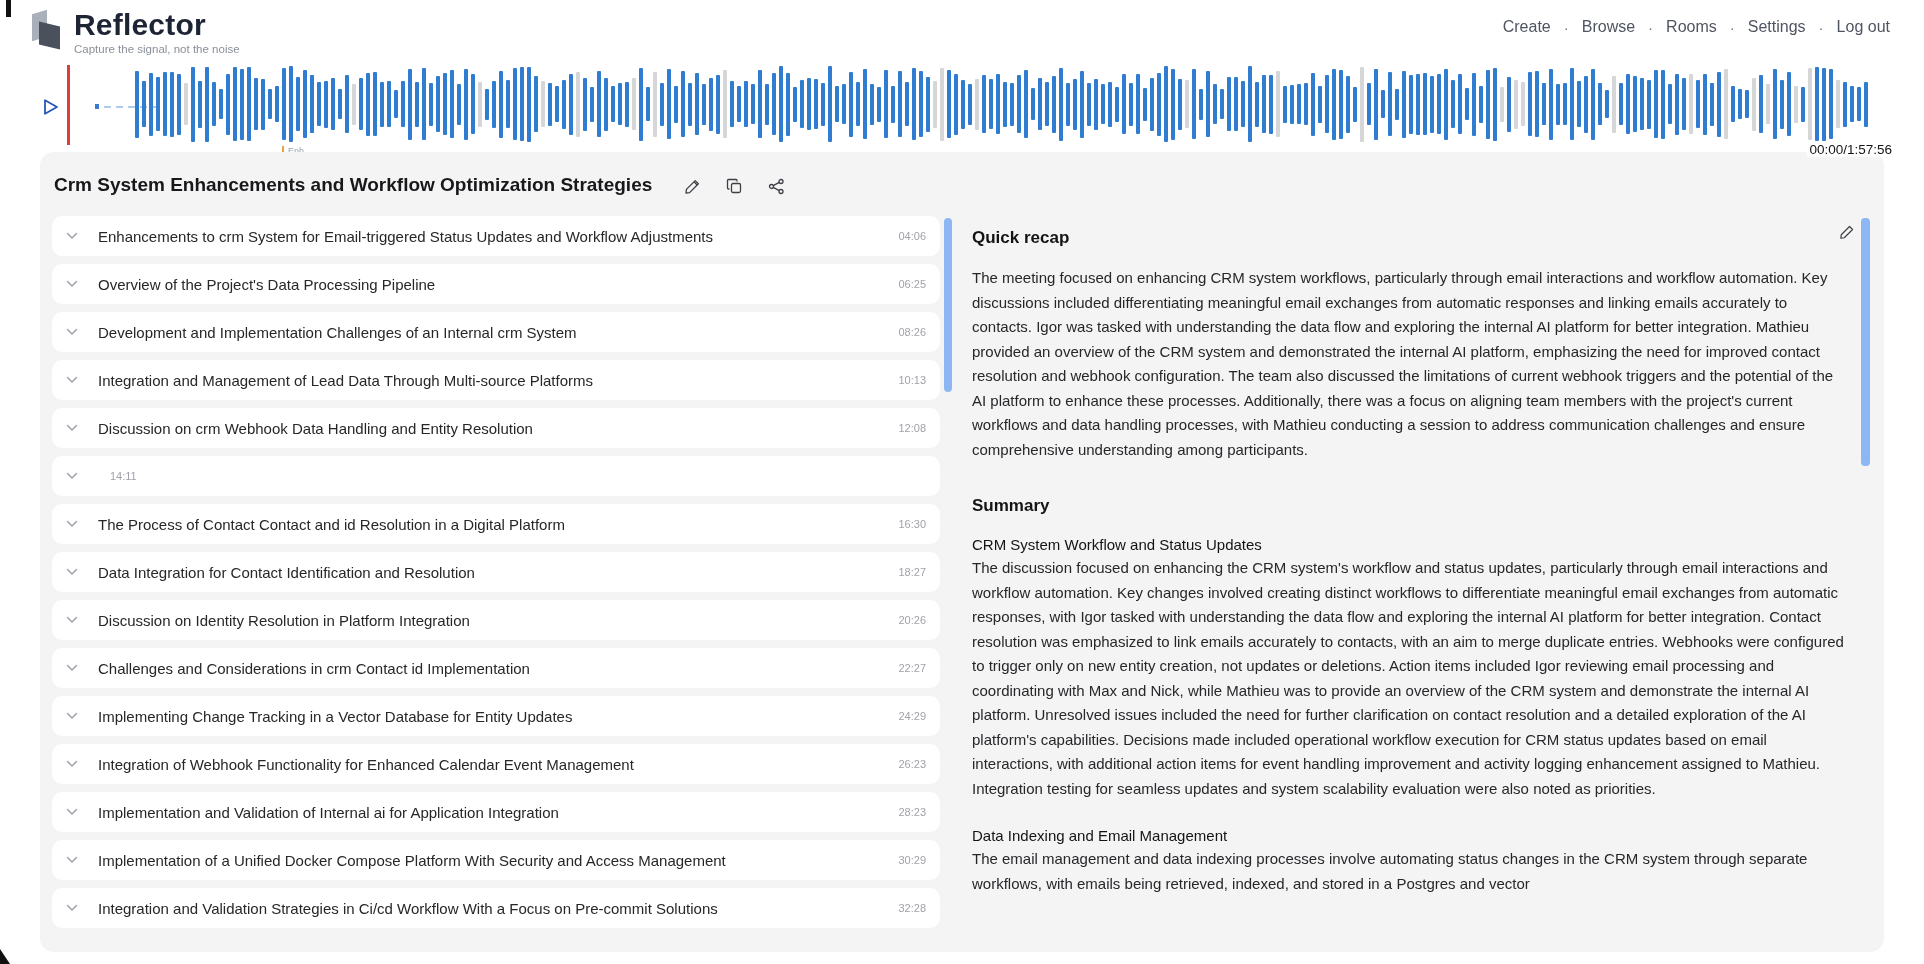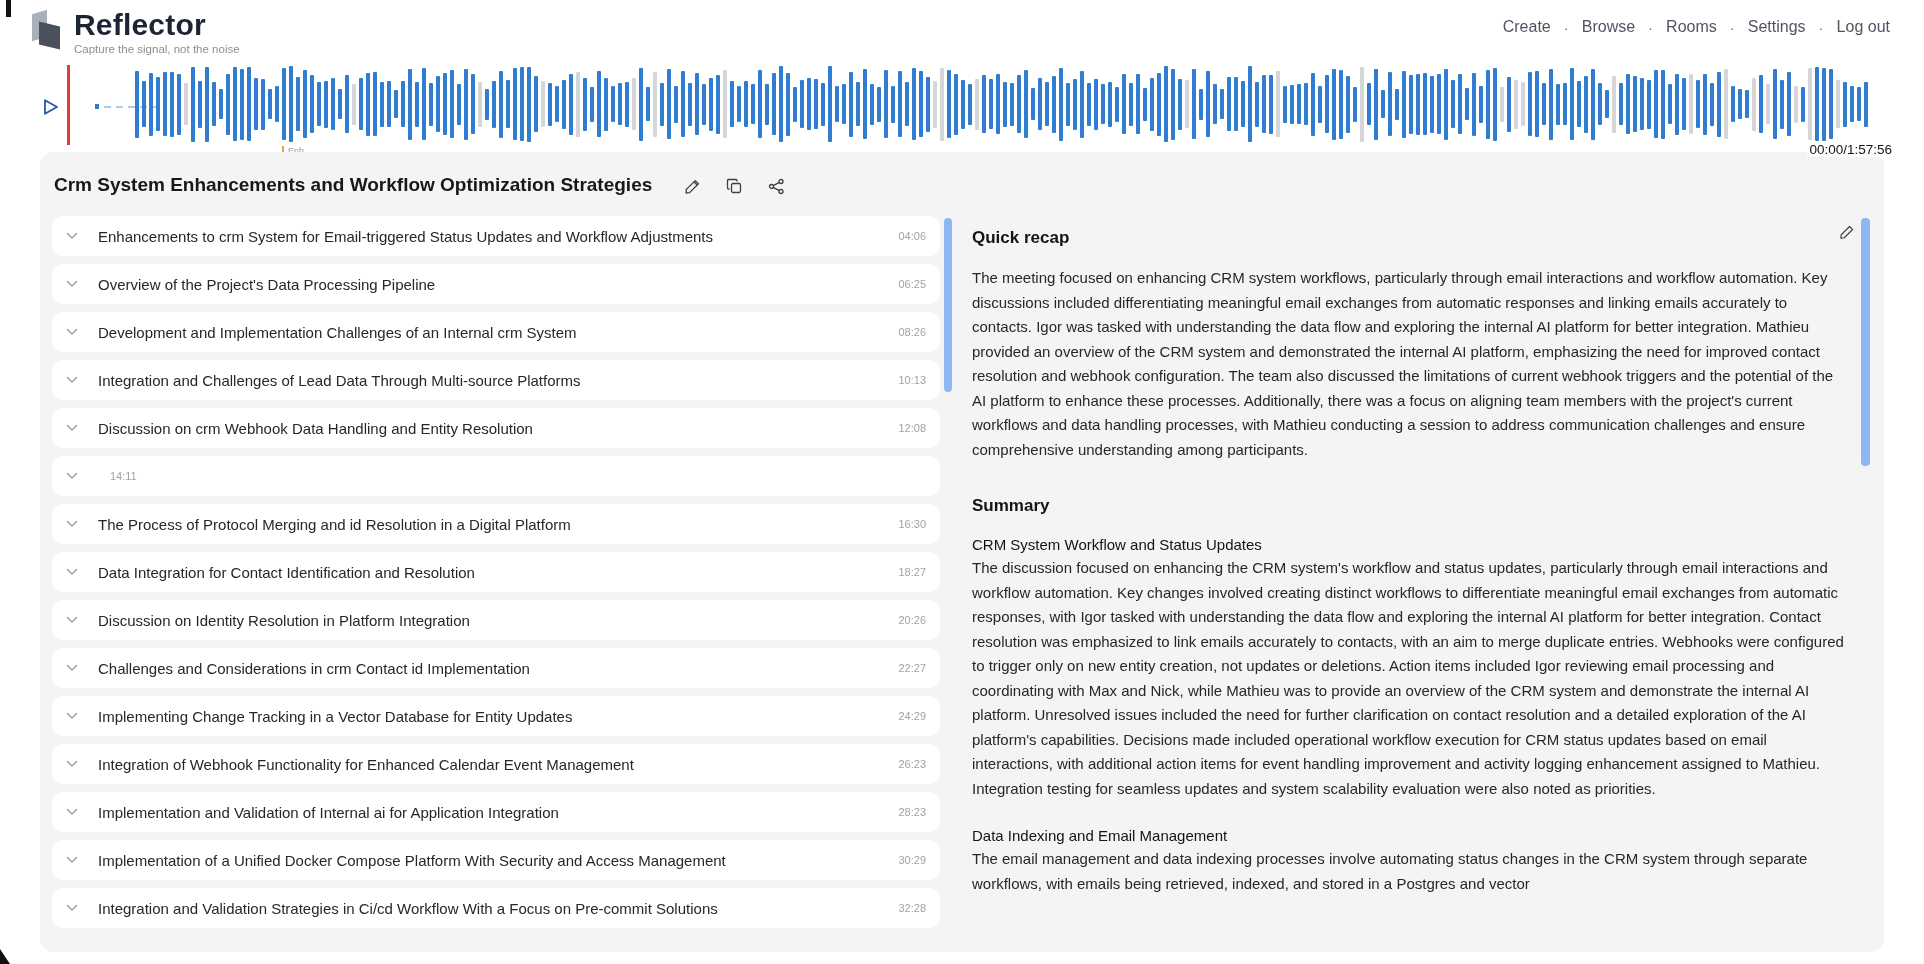--- a/index.html
+++ b/index.html
@@ -436,21 +436,21 @@
     <span class="topic-title">Development and Implementation Challenges of an Internal crm System</span>
     <span class="topic-time">08:26</span>
   </div>
 
   <div class="topic-row">
     <span class="chev">
       <svg width="12" height="8" viewBox="0 0 12 8">
         <path d="M1.5 1.5 L6 6 L10.5 1.5" fill="none" stroke="#a1a1aa" stroke-width="1.5" stroke-linecap="round" stroke-linejoin="round"></path>
       </svg>
     </span>
-    <span class="topic-title">Integration and Challenges of Lead Data Through Multi-source Platforms</span>
+    <span class="topic-title">Integration and Management of Lead Data Through Multi-source Platforms</span>
     <span class="topic-time">10:13</span>
   </div>
 
   <div class="topic-row">
     <span class="chev">
       <svg width="12" height="8" viewBox="0 0 12 8">
         <path d="M1.5 1.5 L6 6 L10.5 1.5" fill="none" stroke="#a1a1aa" stroke-width="1.5" stroke-linecap="round" stroke-linejoin="round"></path>
       </svg>
     </span>
     <span class="topic-title">Discussion on crm Webhook Data Handling and Entity Resolution</span>
@@ -465,21 +465,21 @@
     </span>
     <span class="topic-time">14:11</span>
   </div>
 
   <div class="topic-row">
     <span class="chev">
       <svg width="12" height="8" viewBox="0 0 12 8">
         <path d="M1.5 1.5 L6 6 L10.5 1.5" fill="none" stroke="#a1a1aa" stroke-width="1.5" stroke-linecap="round" stroke-linejoin="round"></path>
       </svg>
     </span>
-    <span class="topic-title">The Process of Protocol Merging and id Resolution in a Digital Platform</span>
+    <span class="topic-title">The Process of Contact Contact and id Resolution in a Digital Platform</span>
     <span class="topic-time">16:30</span>
   </div>
 
   <div class="topic-row">
     <span class="chev">
       <svg width="12" height="8" viewBox="0 0 12 8">
         <path d="M1.5 1.5 L6 6 L10.5 1.5" fill="none" stroke="#a1a1aa" stroke-width="1.5" stroke-linecap="round" stroke-linejoin="round"></path>
       </svg>
     </span>
     <span class="topic-title">Data Integration for Contact Identification and Resolution</span>

